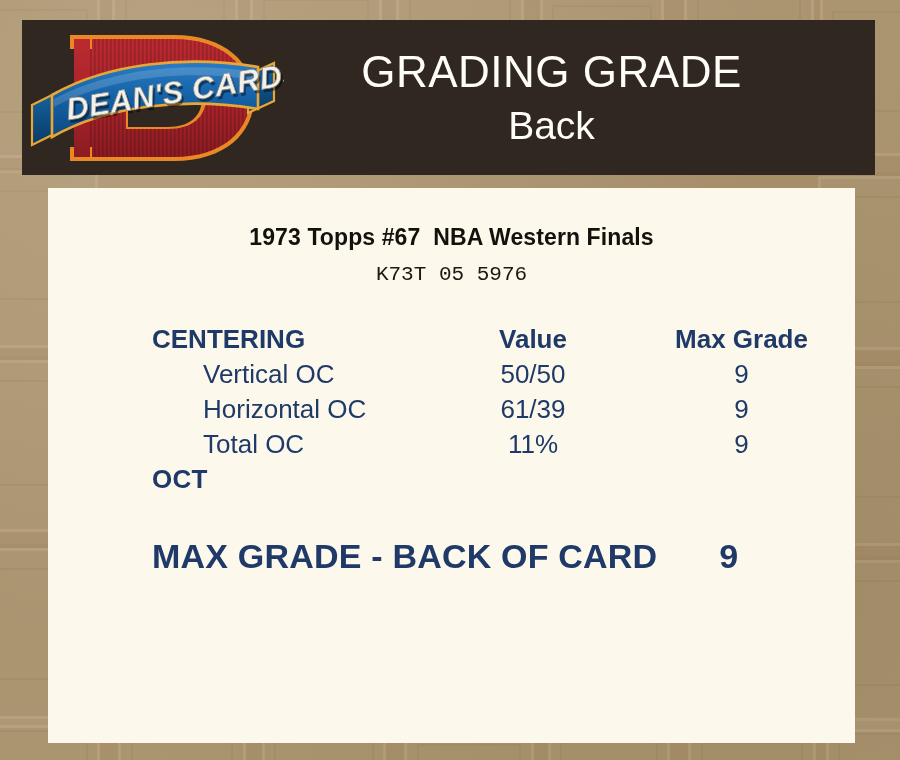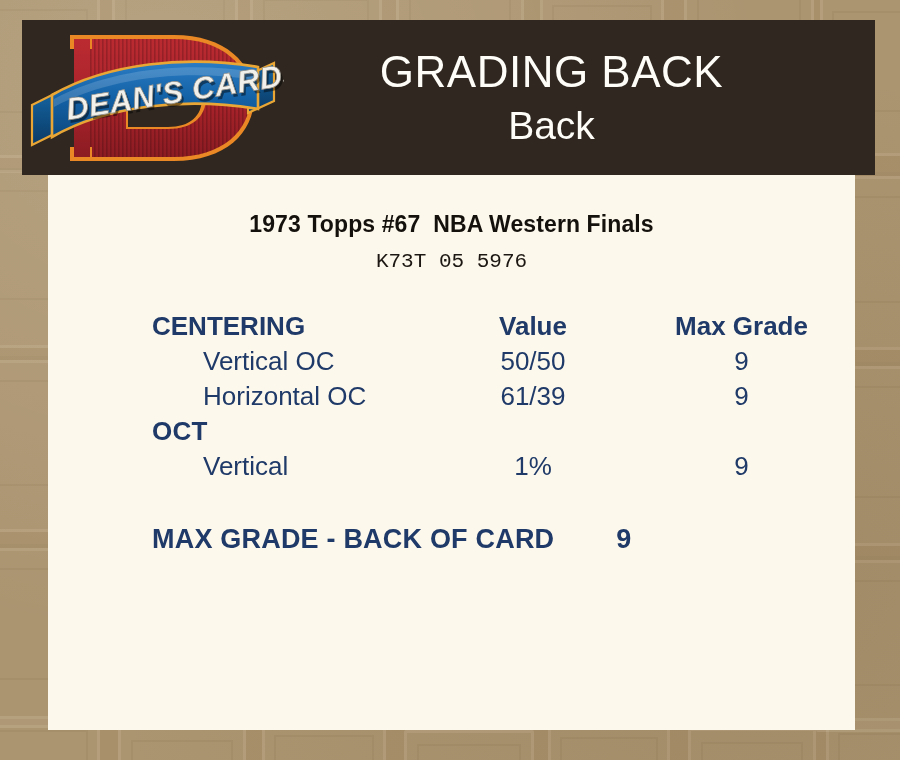--- a/index.html
+++ b/index.html
@@ -86,21 +86,21 @@
     padding-bottom: 12px;
   }
   #header-subtitle {
     font-size: 39px;
   }
 
   
   #content-panel {
     position: absolute;
     left: 48px;
-    top: 175px;
+    top: 188px;
     width: 807px;
     height: 555px;
     background: #fdf8ec;
     z-index: 4;
     padding-top: 36px;
   }
 
   
   #card-title {
     text-align: center;
@@ -147,21 +147,21 @@
   tr.header-row td { font-weight: bold; }
   tr.header-row td.col-label { font-weight: bold; }
 
   
   #total-row {
     margin-top: 40px;
     display: flex;
     align-items: center;
     color: #1f3a68;
     font-weight: bold;
-    font-size: 27px;
+    font-size: 34px;
     letter-spacing: 0.2px;
   }
   #total-label {
     padding-left: 104px;
     flex: 0 0 auto;
   }
   #total-value {
     padding-left: 62px;
   }
 </style>
@@ -260,21 +260,21 @@
       </g>
 
       <g>
         <text x="48" y="100" transform="rotate(-9 48 100)" font-family="'Liberation Sans', sans-serif" font-size="31" font-weight="bold" font-style="italic" fill="rgba(0,0,0,0.45)" letter-spacing="0.4">DEAN'S CARDS</text>
         <text x="46" y="97" transform="rotate(-9 46 97)" font-family="'Liberation Sans', sans-serif" font-size="31" font-weight="bold" font-style="italic" fill="#f2f0ea" stroke="#8f8b82" stroke-width="0.7" letter-spacing="0.4">DEAN'S CARDS</text>
       </g>
     </svg>
   </div>
 
   <div id="header-titles">
-    <div id="header-title">GRADING BACK</div>
+    <div id="header-title">GRADING GRADE</div>
     <div id="header-subtitle">Back</div>
   </div>
 </div>
 
 <div id="content-panel">
 
   <div id="card-title">1973 Topps #67  NBA Western Finals</div>
 
   <div id="card-serial">K73T 05 5976</div>
 
@@ -289,31 +289,31 @@
       <tr class="detail-row">
         <td class="col-label">Vertical OC</td>
         <td class="col-value">50/50</td>
         <td class="col-grade">9</td>
       </tr>
       <tr class="detail-row">
         <td class="col-label">Horizontal OC</td>
         <td class="col-value">61/39</td>
         <td class="col-grade">9</td>
       </tr>
+      <tr class="detail-row">
+        <td class="col-label">Total OC</td>
+        <td class="col-value">11%</td>
+        <td class="col-grade">9</td>
+      </tr>
 
 
       <tr class="section-row">
         <td class="col-label">OCT</td>
         <td class="col-value"></td>
         <td class="col-grade"></td>
-      </tr>
-      <tr class="detail-row">
-        <td class="col-label">Vertical</td>
-        <td class="col-value">1%</td>
-        <td class="col-grade">9</td>
       </tr>
     </tbody>
   </table>
 
   <div id="total-row">
     <span id="total-label">MAX GRADE - BACK OF CARD</span>
     <span id="total-value">9</span>
   </div>
 </div>
 

